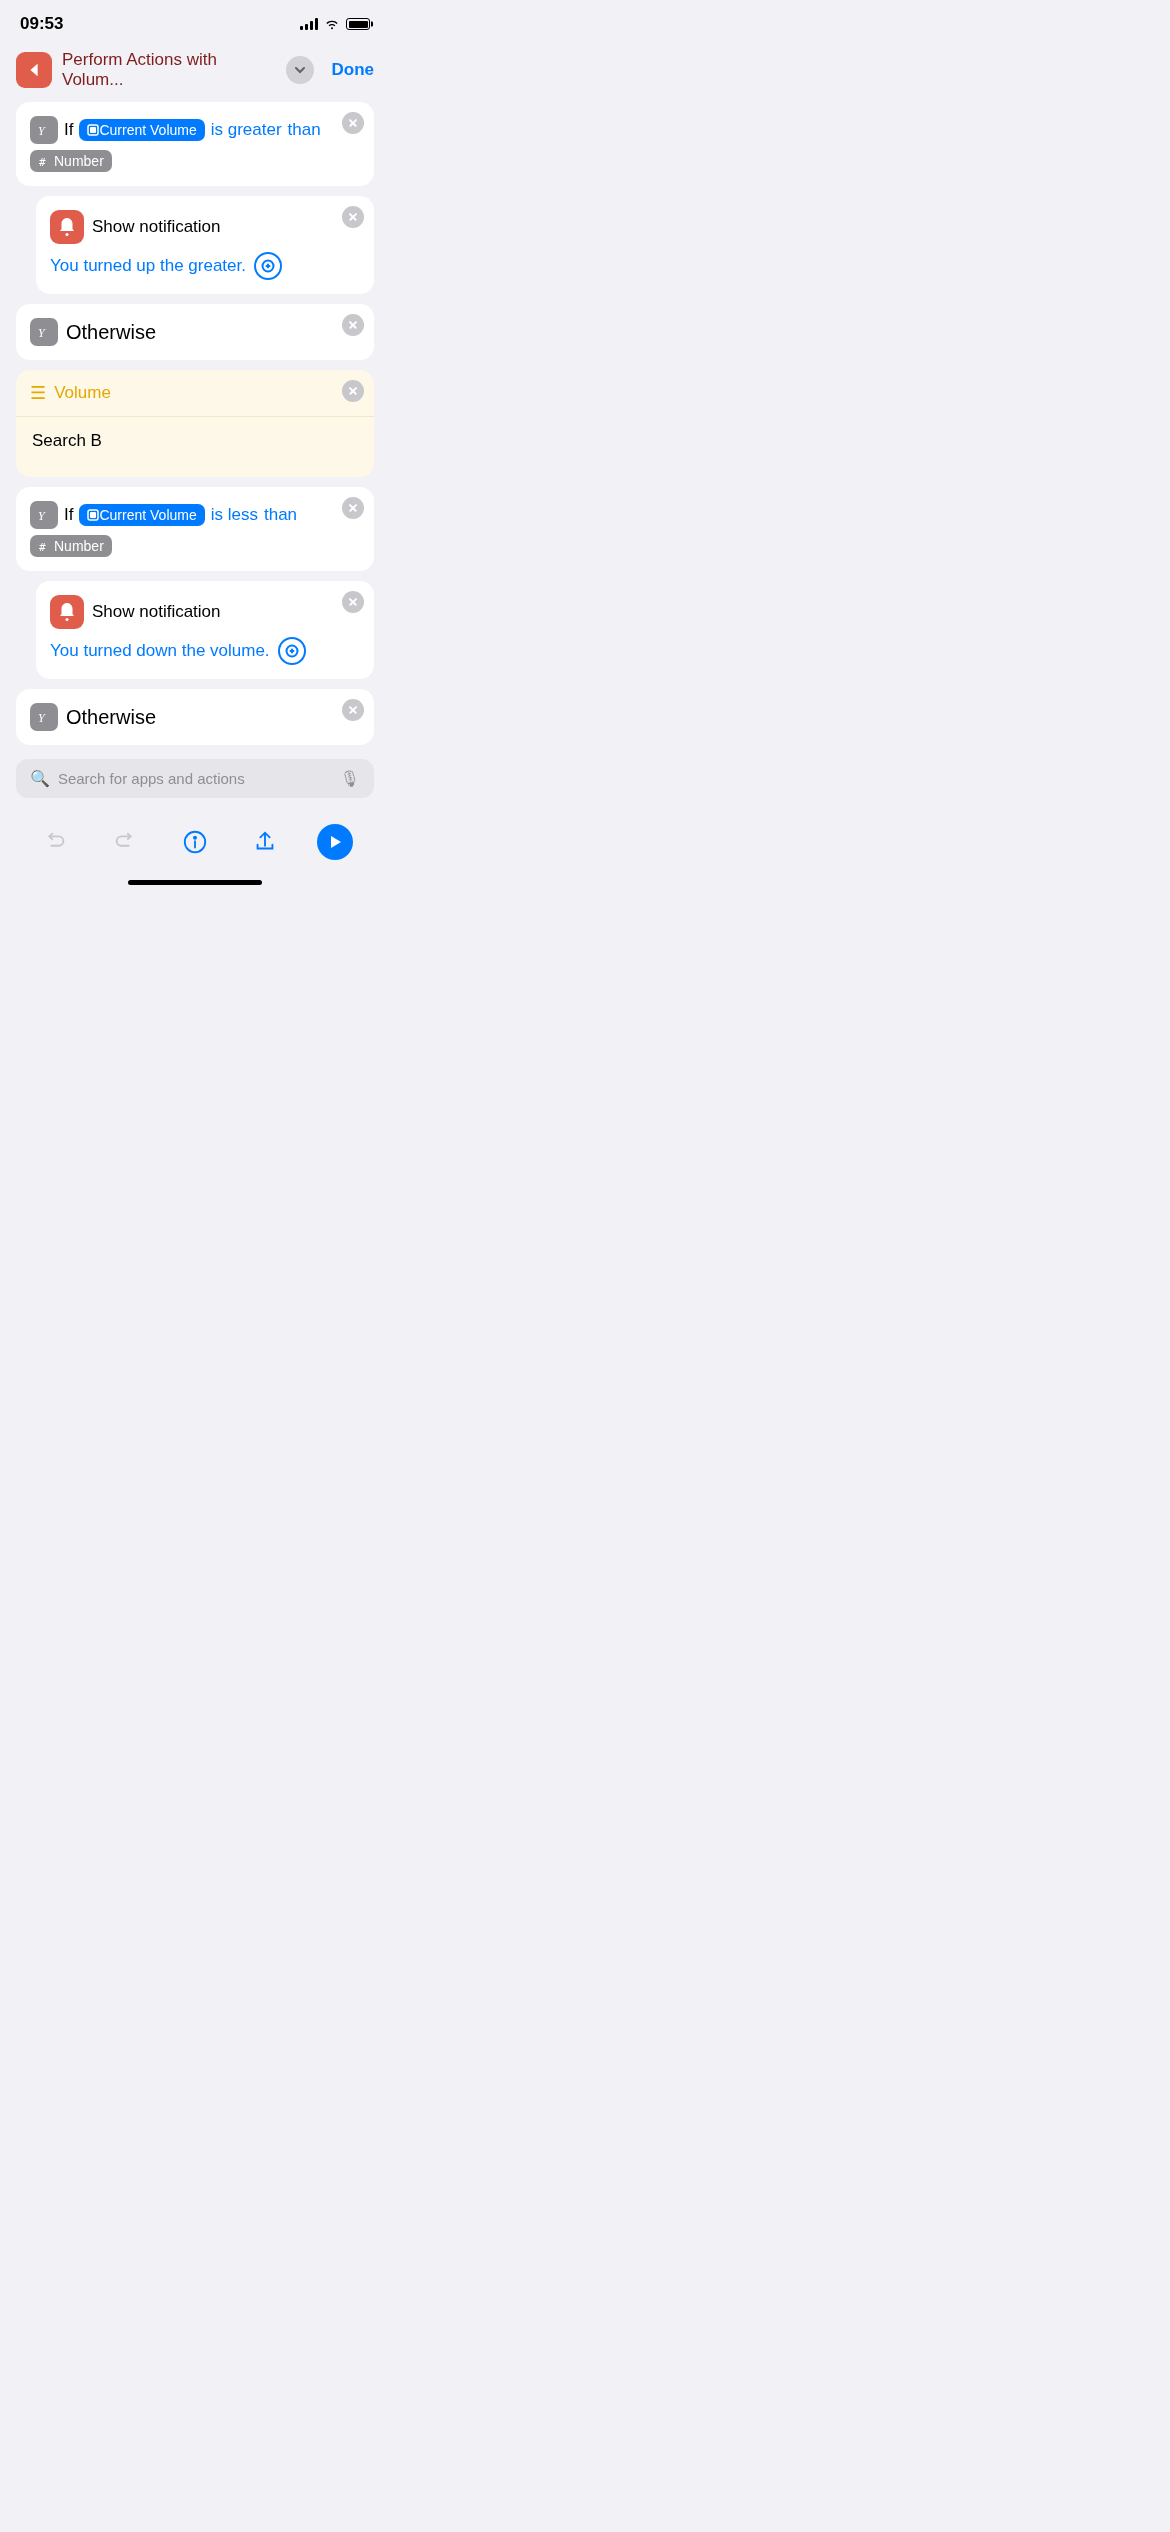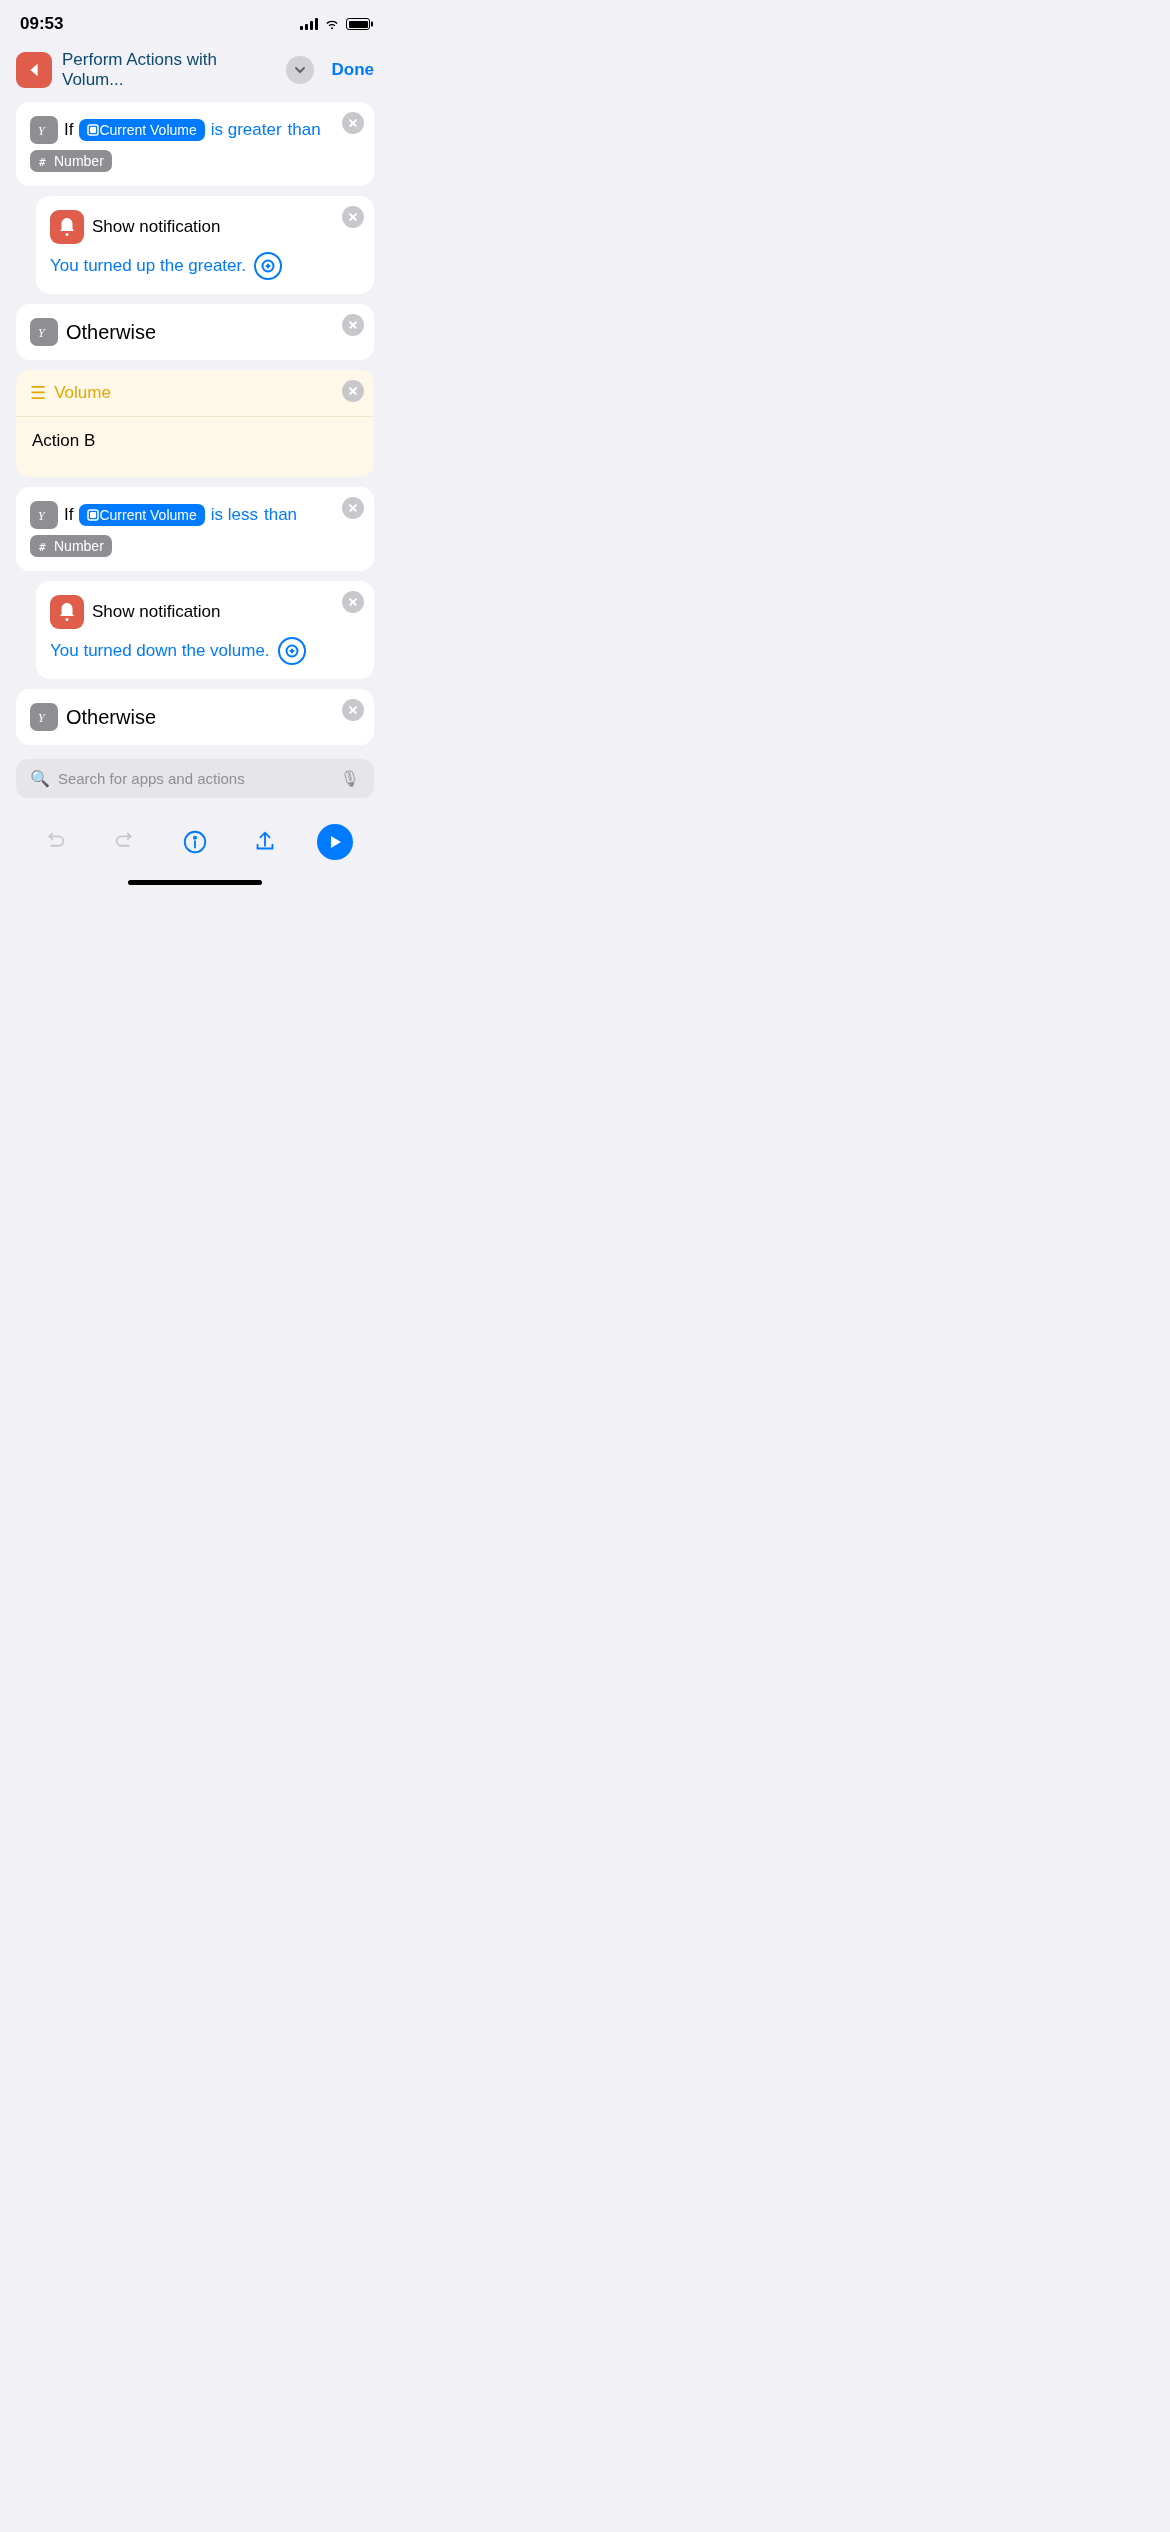--- a/index.html
+++ b/index.html
@@ -99,21 +99,21 @@
       justify-content: center;
       flex-shrink: 0;
     }
     .app-back-btn svg {
       width: 18px;
       height: 18px;
     }
     .app-title {
       font-size: 17px;
       font-weight: 500;
-      color: #0c4a6e;
+      color: #7f1d1d;
       flex: 1;
     }
     .chevron-btn {
       width: 28px;
       height: 28px;
       background: #d1d1d6;
       border-radius: 50%;
       display: flex;
       align-items: center;
       justify-content: center;
@@ -508,21 +508,21 @@
       <span class="otherwise-label">Otherwise</span>
     </div>
     <div class="card-close"></div>
   </div>
 
   <div class="comment-card">
     <div class="comment-header">
       <span class="comment-icon">☰</span>
       <span class="comment-label">Volume</span>
     </div>
-    <div class="comment-body">Action B</div>
+    <div class="comment-body">Search B</div>
     <div class="comment-close"></div>
   </div>
 
   <div class="card if-card">
     <div class="card-row">
       <div class="icon-badge gray">
         <svg width="16" height="16" viewBox="0 0 16 16" fill="white">
           <text x="2" y="13" font-size="12" font-family="serif" font-style="italic">Y</text>
         </svg>
       </div>

